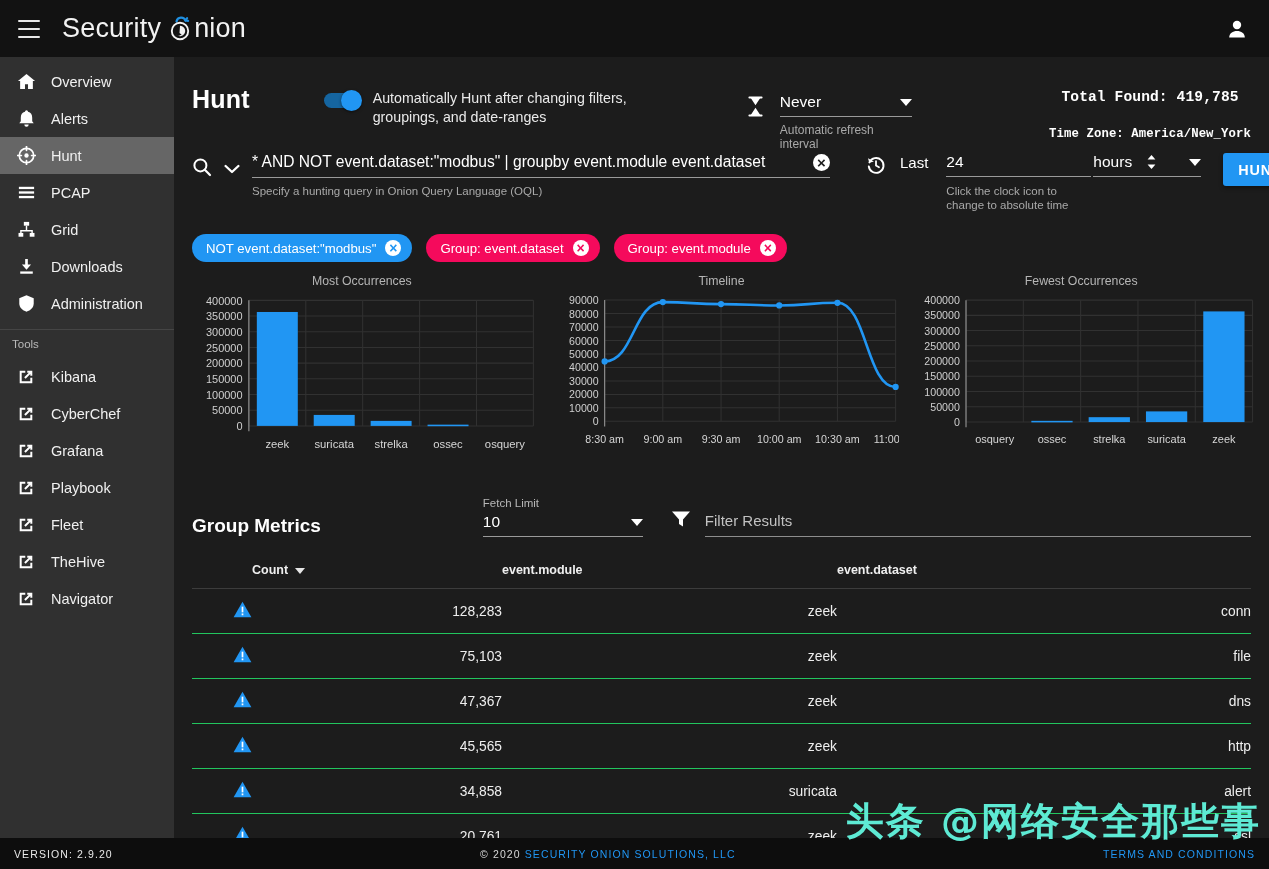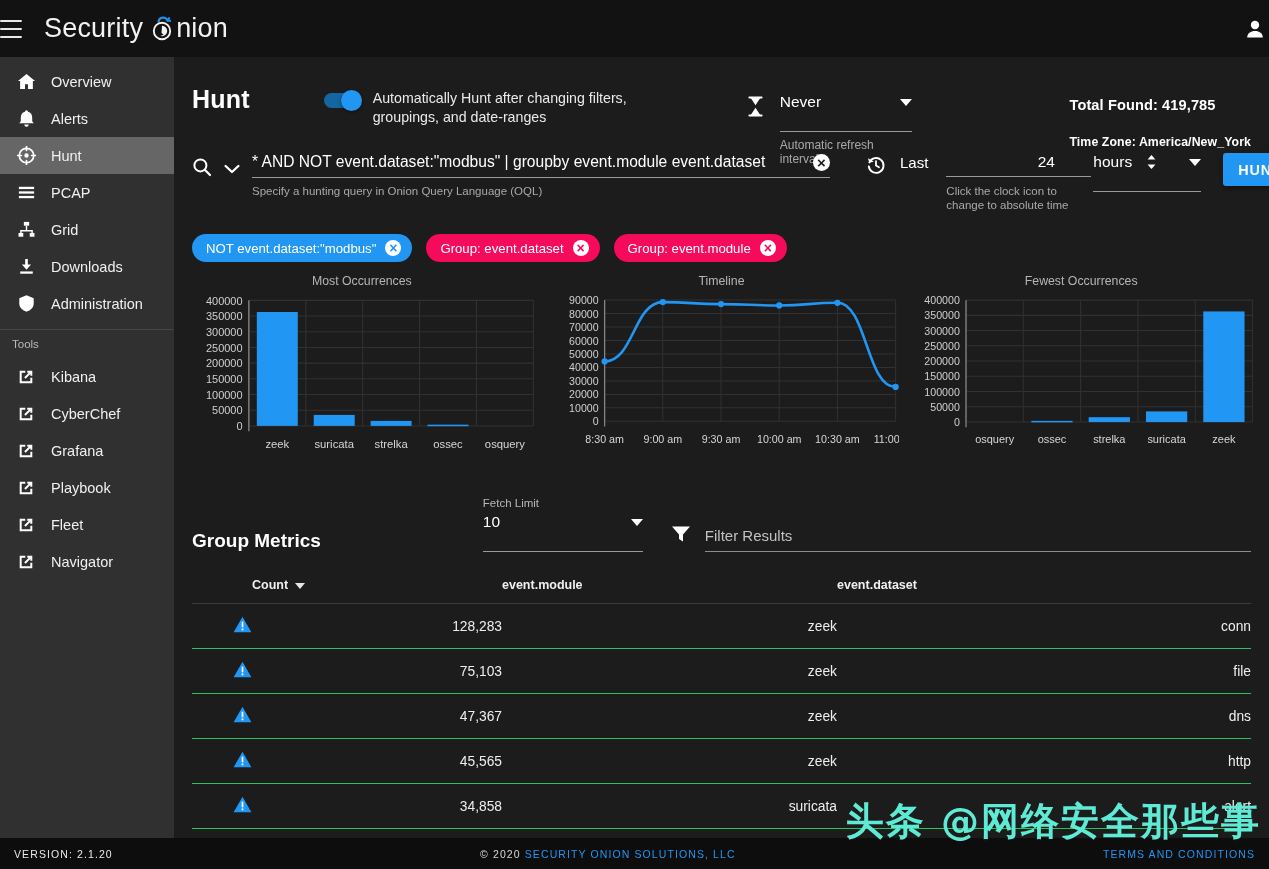--- a/index.html
+++ b/index.html
@@ -8,21 +8,21 @@
     background: #121212;
     font-family: "Liberation Sans", sans-serif;
     color: #ffffff;
     overflow: hidden;
   }
   .app { position: relative; width: 1269px; height: 869px; display: flex; flex-direction: column; }
 
   
   .topbar {
     height: 57px; background: #121212; display: flex; align-items: center;
-    padding: 0 0; flex: 0 0 57px; position: relative; z-index: 5;
+    padding: 0 18px; flex: 0 0 57px; position: relative; z-index: 5;
   }
   .hamburger { width: 22px; height: 18px; display: flex; flex-direction: column;
     justify-content: space-between; cursor: pointer; margin-right: 22px; }
   .hamburger span { display:block; height: 2px; background: #e8e8e8; border-radius: 1px; }
   .brand { font-size: 27px; letter-spacing: .2px; color: #f2f2f2; display:flex; align-items:center; }
   .brand .onion-glyph { position: relative; display:inline-block; width: 26px; height: 27px; margin: 0 1px 0 6px; }
   .avatar-btn { margin-left: auto; width: 28px; height: 28px; display:flex; align-items:center; justify-content:center; cursor:pointer;}
 
   
   .body-row { display: flex; flex: 1 1 auto; min-height: 0; }
@@ -53,27 +53,27 @@
   .hunt-title { font-size: 25px; font-weight: bold; letter-spacing: .2px; margin-top: 6px; }
   .auto-hunt { display:flex; align-items:flex-start; gap: 13px; margin-left: 74px; margin-top: 10px; }
   .switch { width: 36px; height: 15px; border-radius: 8px; background: #1565a0; position: relative; flex:0 0 36px; cursor:pointer; margin-top:4px;}
   .switch .knob { position:absolute; right:-2px; top:-3px; width: 21px; height: 21px; border-radius: 50%;
                   background: #2196f3; box-shadow: 0 1px 3px rgba(0,0,0,.5); }
   .auto-hunt-label { font-size: 14.2px; line-height: 19px; color: #eaeaea; max-width: 300px; }
 
   .refresh-grp { display:flex; align-items:flex-start; margin-left: 74px; margin-top: 14px; }
   .hourglass { margin-right: 16px; margin-top: 3px; }
   .sel-wrap { position:relative; width: 132px; }
-  .sel-line { border-bottom: 1px solid #9a9a9a; padding-bottom: 20px; display:flex; align-items:center; }
+  .sel-line { border-bottom: 1px solid #9a9a9a; padding-bottom: 5px; display:flex; align-items:center; }
   .sel-value { font-size: 15.5px; color: #fff; }
   .caret { width: 0; height: 0; border-left: 6px solid transparent; border-right: 6px solid transparent;
            border-top: 7px solid #ffffff; margin-left: auto; }
   .sel-hint { font-size: 12px; color: #a9a9a9; margin-top: 6px; }
 
-  .found-grp { margin-left: auto; text-align: left; margin-top: 18px; }
+  .found-grp { margin-left: auto; text-align: center; margin-top: 10px; font-family: Liberation Mono, monospace; }
   .total-found { font-size: 14.6px; font-weight: bold; letter-spacing: .1px; }
   .time-zone { font-size: 12.3px; font-weight: bold; margin-top: 22px; letter-spacing: .1px; }
 
   
   .query-row { display:flex; align-items:flex-start; padding: 8px 18px 0 18px; }
   .q-search-ico { margin: 4px 12px 0 0; }
   .q-chevron { margin: 7px 12px 0 0; cursor:pointer; }
   .q-field { flex: 0 0 578px; position: relative; }
   .q-inputline { display:flex; align-items:center; border-bottom: 1px solid #9a9a9a; padding-bottom: 6px; }
   .q-input { flex:1 1 auto; background: transparent; border: none; outline: none; color: #ffffff;
@@ -82,21 +82,21 @@
              align-items:center; justify-content:center; cursor:pointer; flex:0 0 17px; margin-left: 8px;}
   .clear-x:after { content:"\00d7"; color:#1c1c1c; font-size: 15px; line-height: 1; font-weight: bold; }
   .q-hint { font-size: 11.5px; color: #a9a9a9; margin-top: 7px; }
 
   .time-grp { display:flex; align-items:flex-start; margin-left: 36px; }
   .clock-ico { margin: 2px 14px 0 0; cursor:pointer; }
   .last-lbl { font-size: 15px; margin: 1px 18px 0 0; }
   .num-wrap { width: 145px; }
   .num-line { display:flex; align-items:center; border-bottom: 1px solid #9a9a9a; padding-bottom: 5px; }
   .num-input { flex:1 1 auto; background:transparent; border:none; outline:none; color:#fff; font-size: 15.5px;
-               font-family:"Liberation Sans", sans-serif;text-align:center; }
+               font-family:"Liberation Sans", sans-serif; }
   .spin { display:flex; flex-direction:column; gap:2px; cursor:pointer; }
   .num-hint { font-size: 11.5px; color:#a9a9a9; margin-top: 7px; line-height: 14px; }
   .unit-wrap { width: 108px; margin-left: 2px; text-align: center; }
   .hunt-btn { margin-left: 22px; background: #2196f3; color:#fff; border:none; border-radius: 3px;
               height: 33px; padding: 0 15px; font-size: 14.4px; font-weight: bold; letter-spacing: .8px;
               display:flex; align-items:center; gap: 9px; cursor:pointer;
               font-family:"Liberation Sans", sans-serif; box-shadow: 0 2px 4px rgba(0,0,0,.4); }
 
   
   .chips { display:flex; gap: 14px; padding: 22px 18px 0 18px; }
@@ -294,20 +294,29 @@
         <span>Playbook</span>
       </div>
       <div class="nav-item">
         <span class="nav-ico">
           <svg width="18" height="18" viewBox="0 0 20 20">
               <path d="M3 3 h6.2 v2.2 H5.2 v9.6 h9.6 v-4 H17 V17 H3 Z" fill="#ffffff"></path>
               <path d="M11.4 3 H17 v5.6 h-2.2 V6.8 L9.6 12 L8 10.4 l5.2 -5.2 h-1.8 Z" fill="#ffffff"></path>
             </svg>
         </span>
         <span>Fleet</span>
+      </div>
+      <div class="nav-item">
+        <span class="nav-ico">
+          <svg width="18" height="18" viewBox="0 0 20 20">
+              <path d="M3 3 h6.2 v2.2 H5.2 v9.6 h9.6 v-4 H17 V17 H3 Z" fill="#ffffff"></path>
+              <path d="M11.4 3 H17 v5.6 h-2.2 V6.8 L9.6 12 L8 10.4 l5.2 -5.2 h-1.8 Z" fill="#ffffff"></path>
+            </svg>
+        </span>
+        <span>TheHive</span>
       </div>
       <div class="nav-item">
         <span class="nav-ico">
           <svg width="18" height="18" viewBox="0 0 20 20">
               <path d="M3 3 h6.2 v2.2 H5.2 v9.6 h9.6 v-4 H17 V17 H3 Z" fill="#ffffff"></path>
               <path d="M11.4 3 H17 v5.6 h-2.2 V6.8 L9.6 12 L8 10.4 l5.2 -5.2 h-1.8 Z" fill="#ffffff"></path>
             </svg>
         </span>
         <span>Navigator</span>
       </div>
@@ -659,19 +668,19 @@
         </table>
       </div>
 
       </div>
 
       <div class="watermark">头条 @网络安全那些事</div>
     </div>
   </div>
 
   <div class="footer">
-    <span class="ver">VERSION: 2.1.20</span>
+    <span class="ver">VERSION: 2.9.20</span>
     <span class="copy">
       <span>© 2020 </span><span class="lnk">SECURITY ONION SOLUTIONS, LLC</span>
     </span>
     <span class="terms">TERMS AND CONDITIONS</span>
   </div>
 </div>
 
 </body></html>

